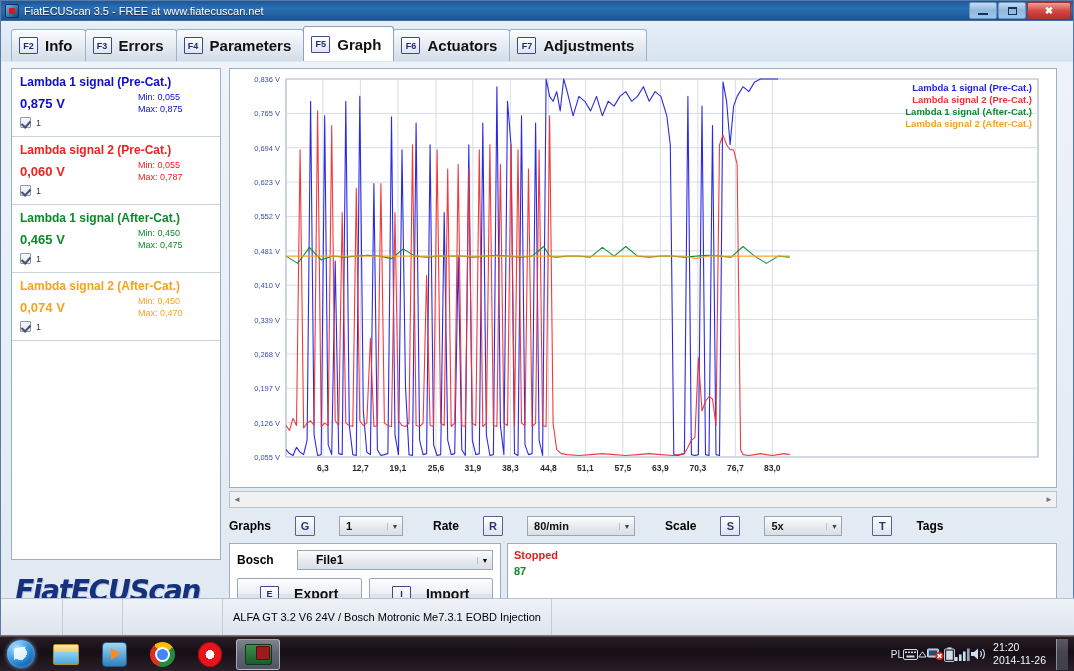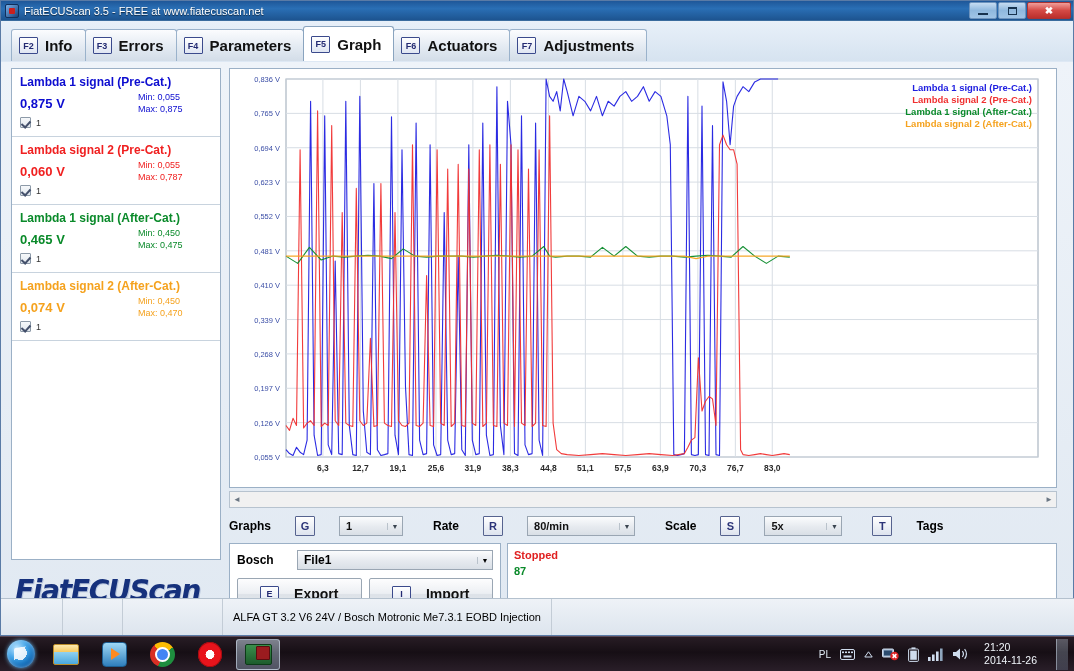--- a/index.html
+++ b/index.html
@@ -205,21 +205,21 @@
     background:#ffffff; border:1px solid #9bb0c6;
     padding: 6px 7px;
   }
   #file-row { display:flex; align-items:center; }
   #file-label { font-size:12px; font-weight:bold; width:60px; }
   #file-combo {
     flex:1; height:20px;
     border:1px solid #9aa6b3;
     background: linear-gradient(180deg,#fbfcfd 0%,#e6eaef 55%,#d9dfe6 100%);
     display:flex; align-items:center;
-    font-size:12px; font-weight:bold; padding-left:6px;
+    font-size:12px; font-weight:bold; padding-left:18px;
   }
   #file-combo .arrow { width:15px; text-align:center; font-size:7px; border-left:1px solid #b9c2cb; }
   .big-btn {
     height:32px; display:flex; align-items:center; justify-content:center;
     border:1px solid #9aa6b3; border-radius:2px;
     background: linear-gradient(180deg,#fdfdfe 0%,#eceff3 48%,#dde2e8 52%,#e6eaef 100%);
     font-size:14px; font-weight:bold; color:#111;
     gap: 8px;
   }
   #btn-row { display:flex; gap:7px; margin-top:8px; }
@@ -309,21 +309,21 @@
     display:flex;align-items:center;justify-content:center;}
   .ic-chrome::after{content:"";width:11px;height:11px;border-radius:50%;background:#4285f4;border:2px solid #fff;}
   .ic-opera { width:24px;height:25px;border-radius:50%;
     background: radial-gradient(ellipse at 50% 50%, #ffffff 0 26%, #e8141c 27% 100%);
     box-shadow: inset 0 0 0 1px #a50b10;}
   .ic-fiat { width:27px;height:21px; position:relative;
     background: linear-gradient(180deg,#3b8f4c,#1d5c2c); border:1px solid #0d3a18; border-radius:2px;}
   .ic-fiat::after{content:""; position:absolute; right:1px; top:1px; width:12px;height:12px;
     background:#9b1b1f; border:1px solid #5c0c10; border-radius:1px;}
 
-  #tray { margin-left:auto; display:flex; align-items:center; gap:9px; padding-right:6px; color:#dfe8f2; font-size:10px; }
+  #tray { margin-left:auto; display:flex; align-items:center; padding-right:6px; color:#dfe8f2; font-size:10px; }
   #tray .tr-icon { display:flex; align-items:center; justify-content:center; }
   #clock { line-height:13px; font-size:10.5px; color:#f0f5fa; padding:0 6px; }
   #show-desktop { width:12px; height:31px; margin-left:4px;
     background: linear-gradient(180deg, rgba(190,205,220,.35), rgba(120,140,165,.3));
     border-left:1px solid rgba(220,235,250,.45); }
 </style>
 </head>
 <body>
 
 <div id="app-window">

